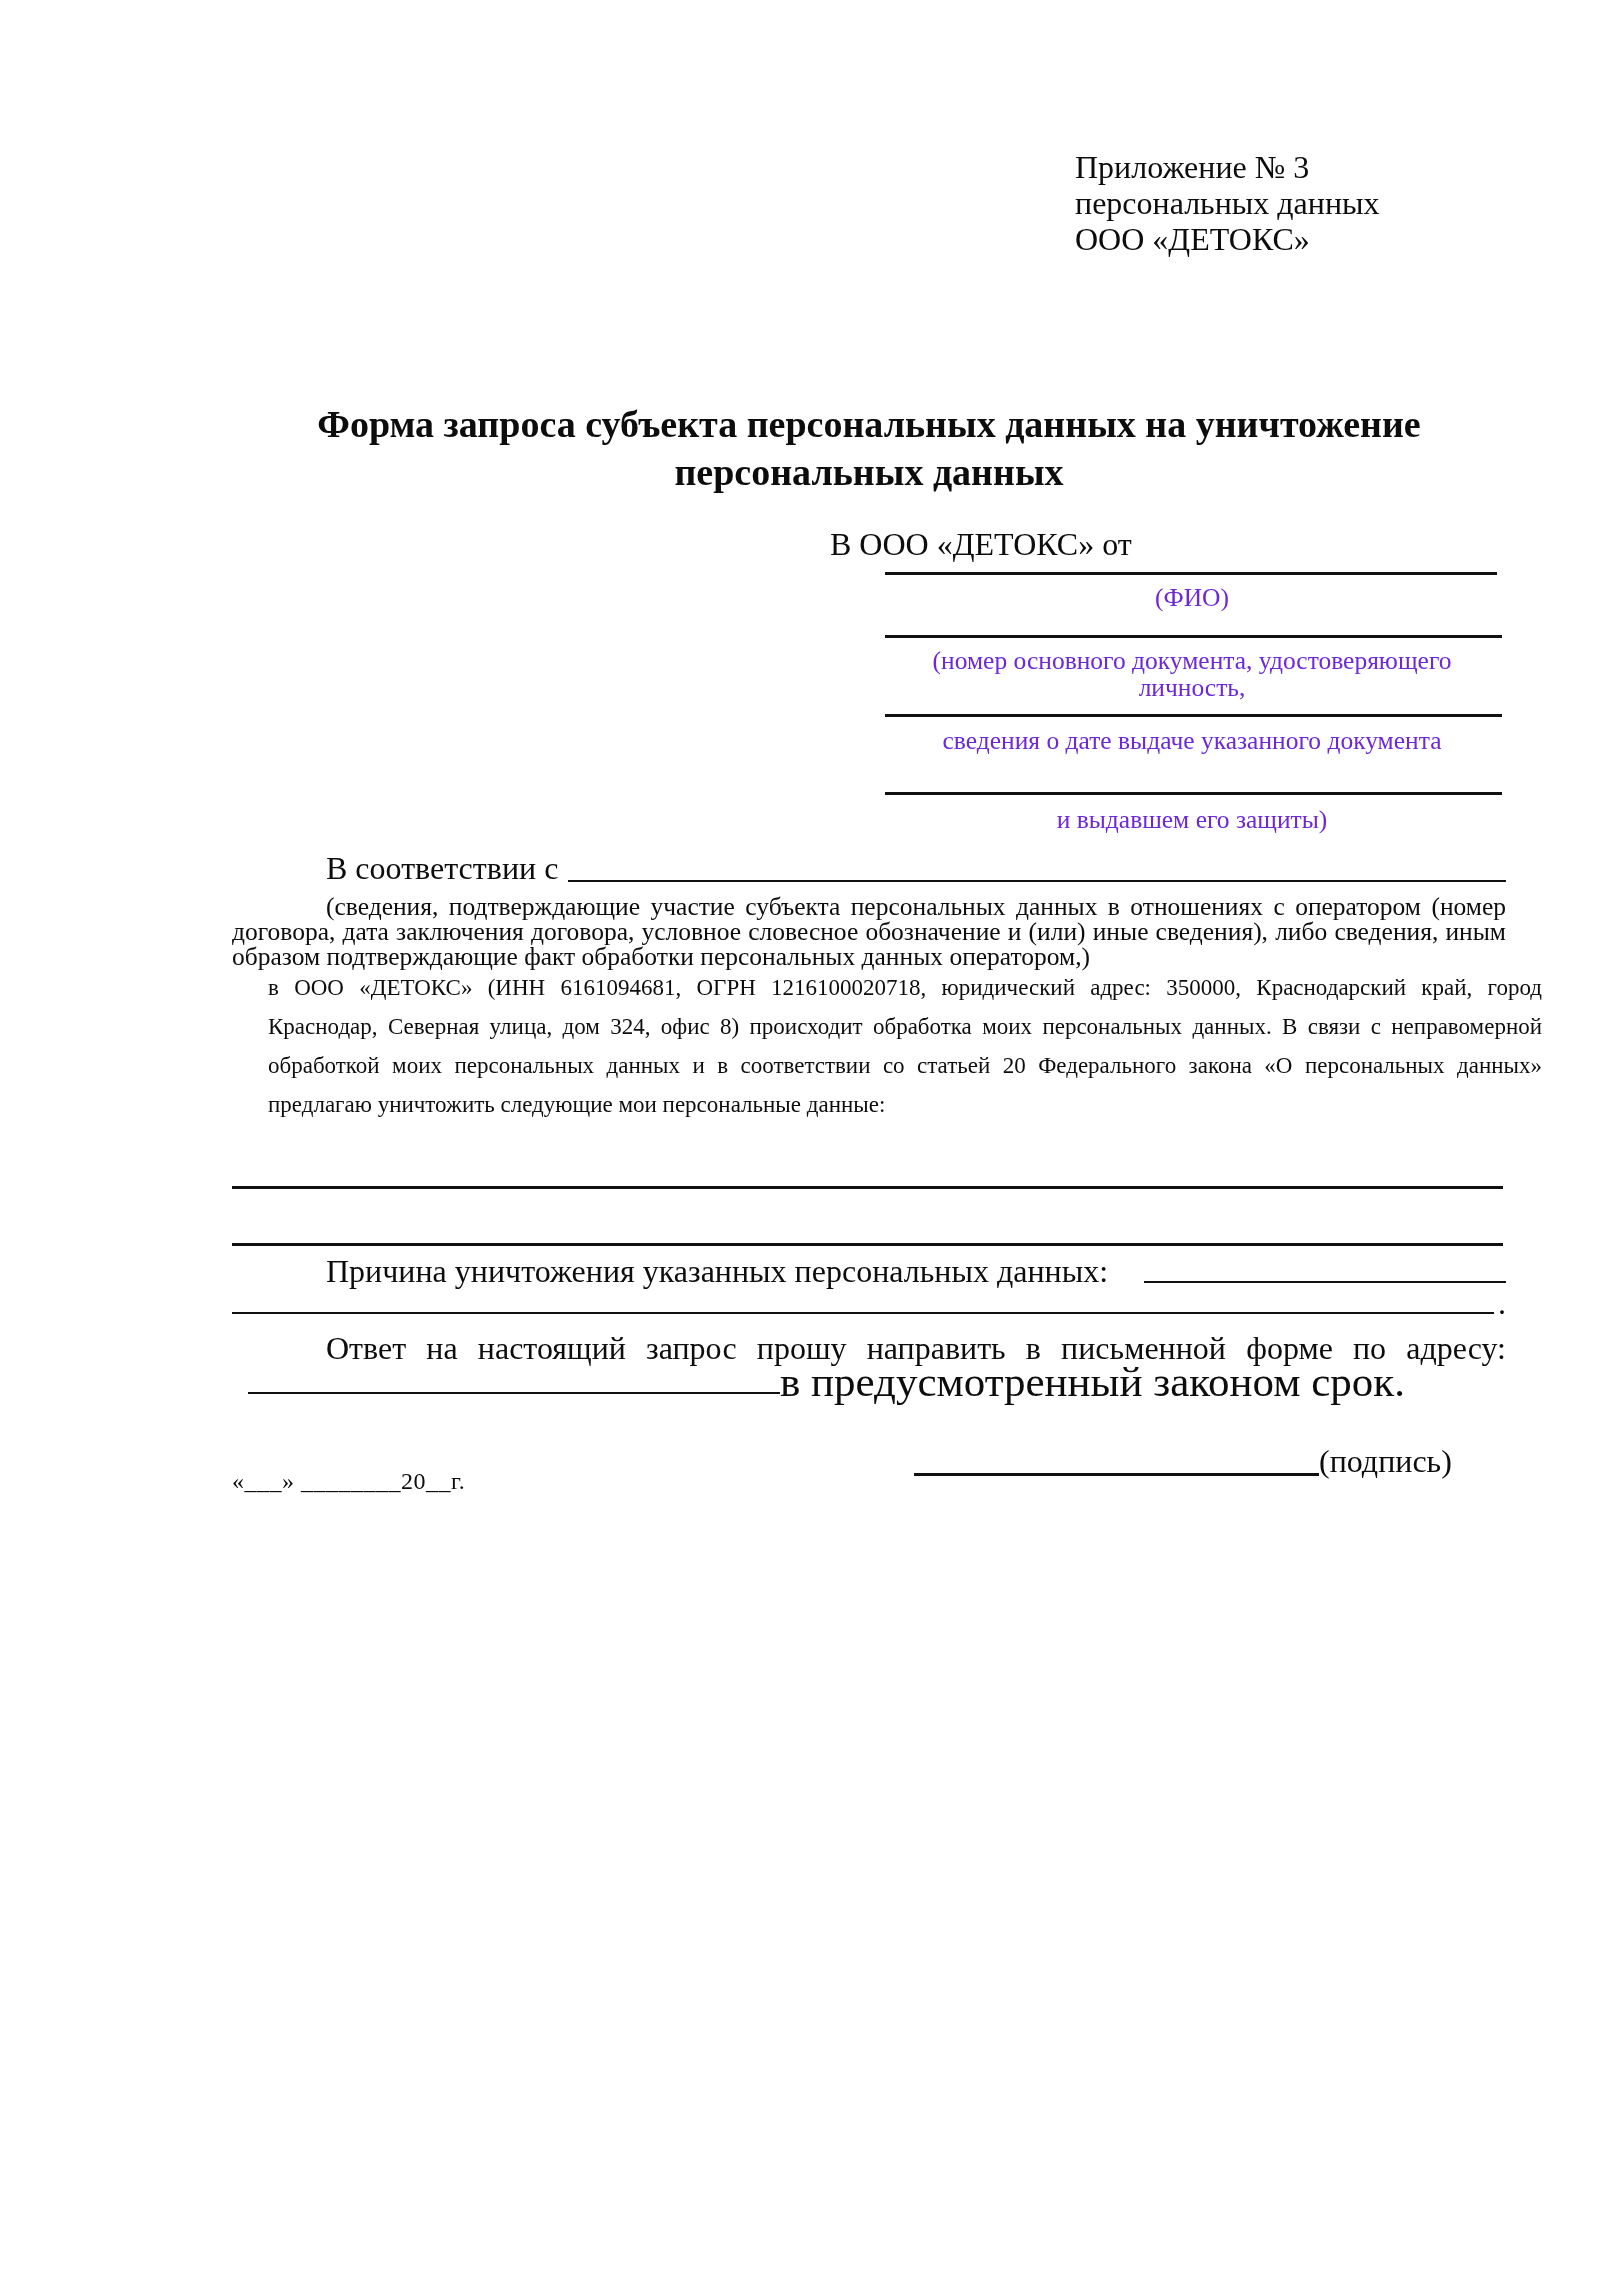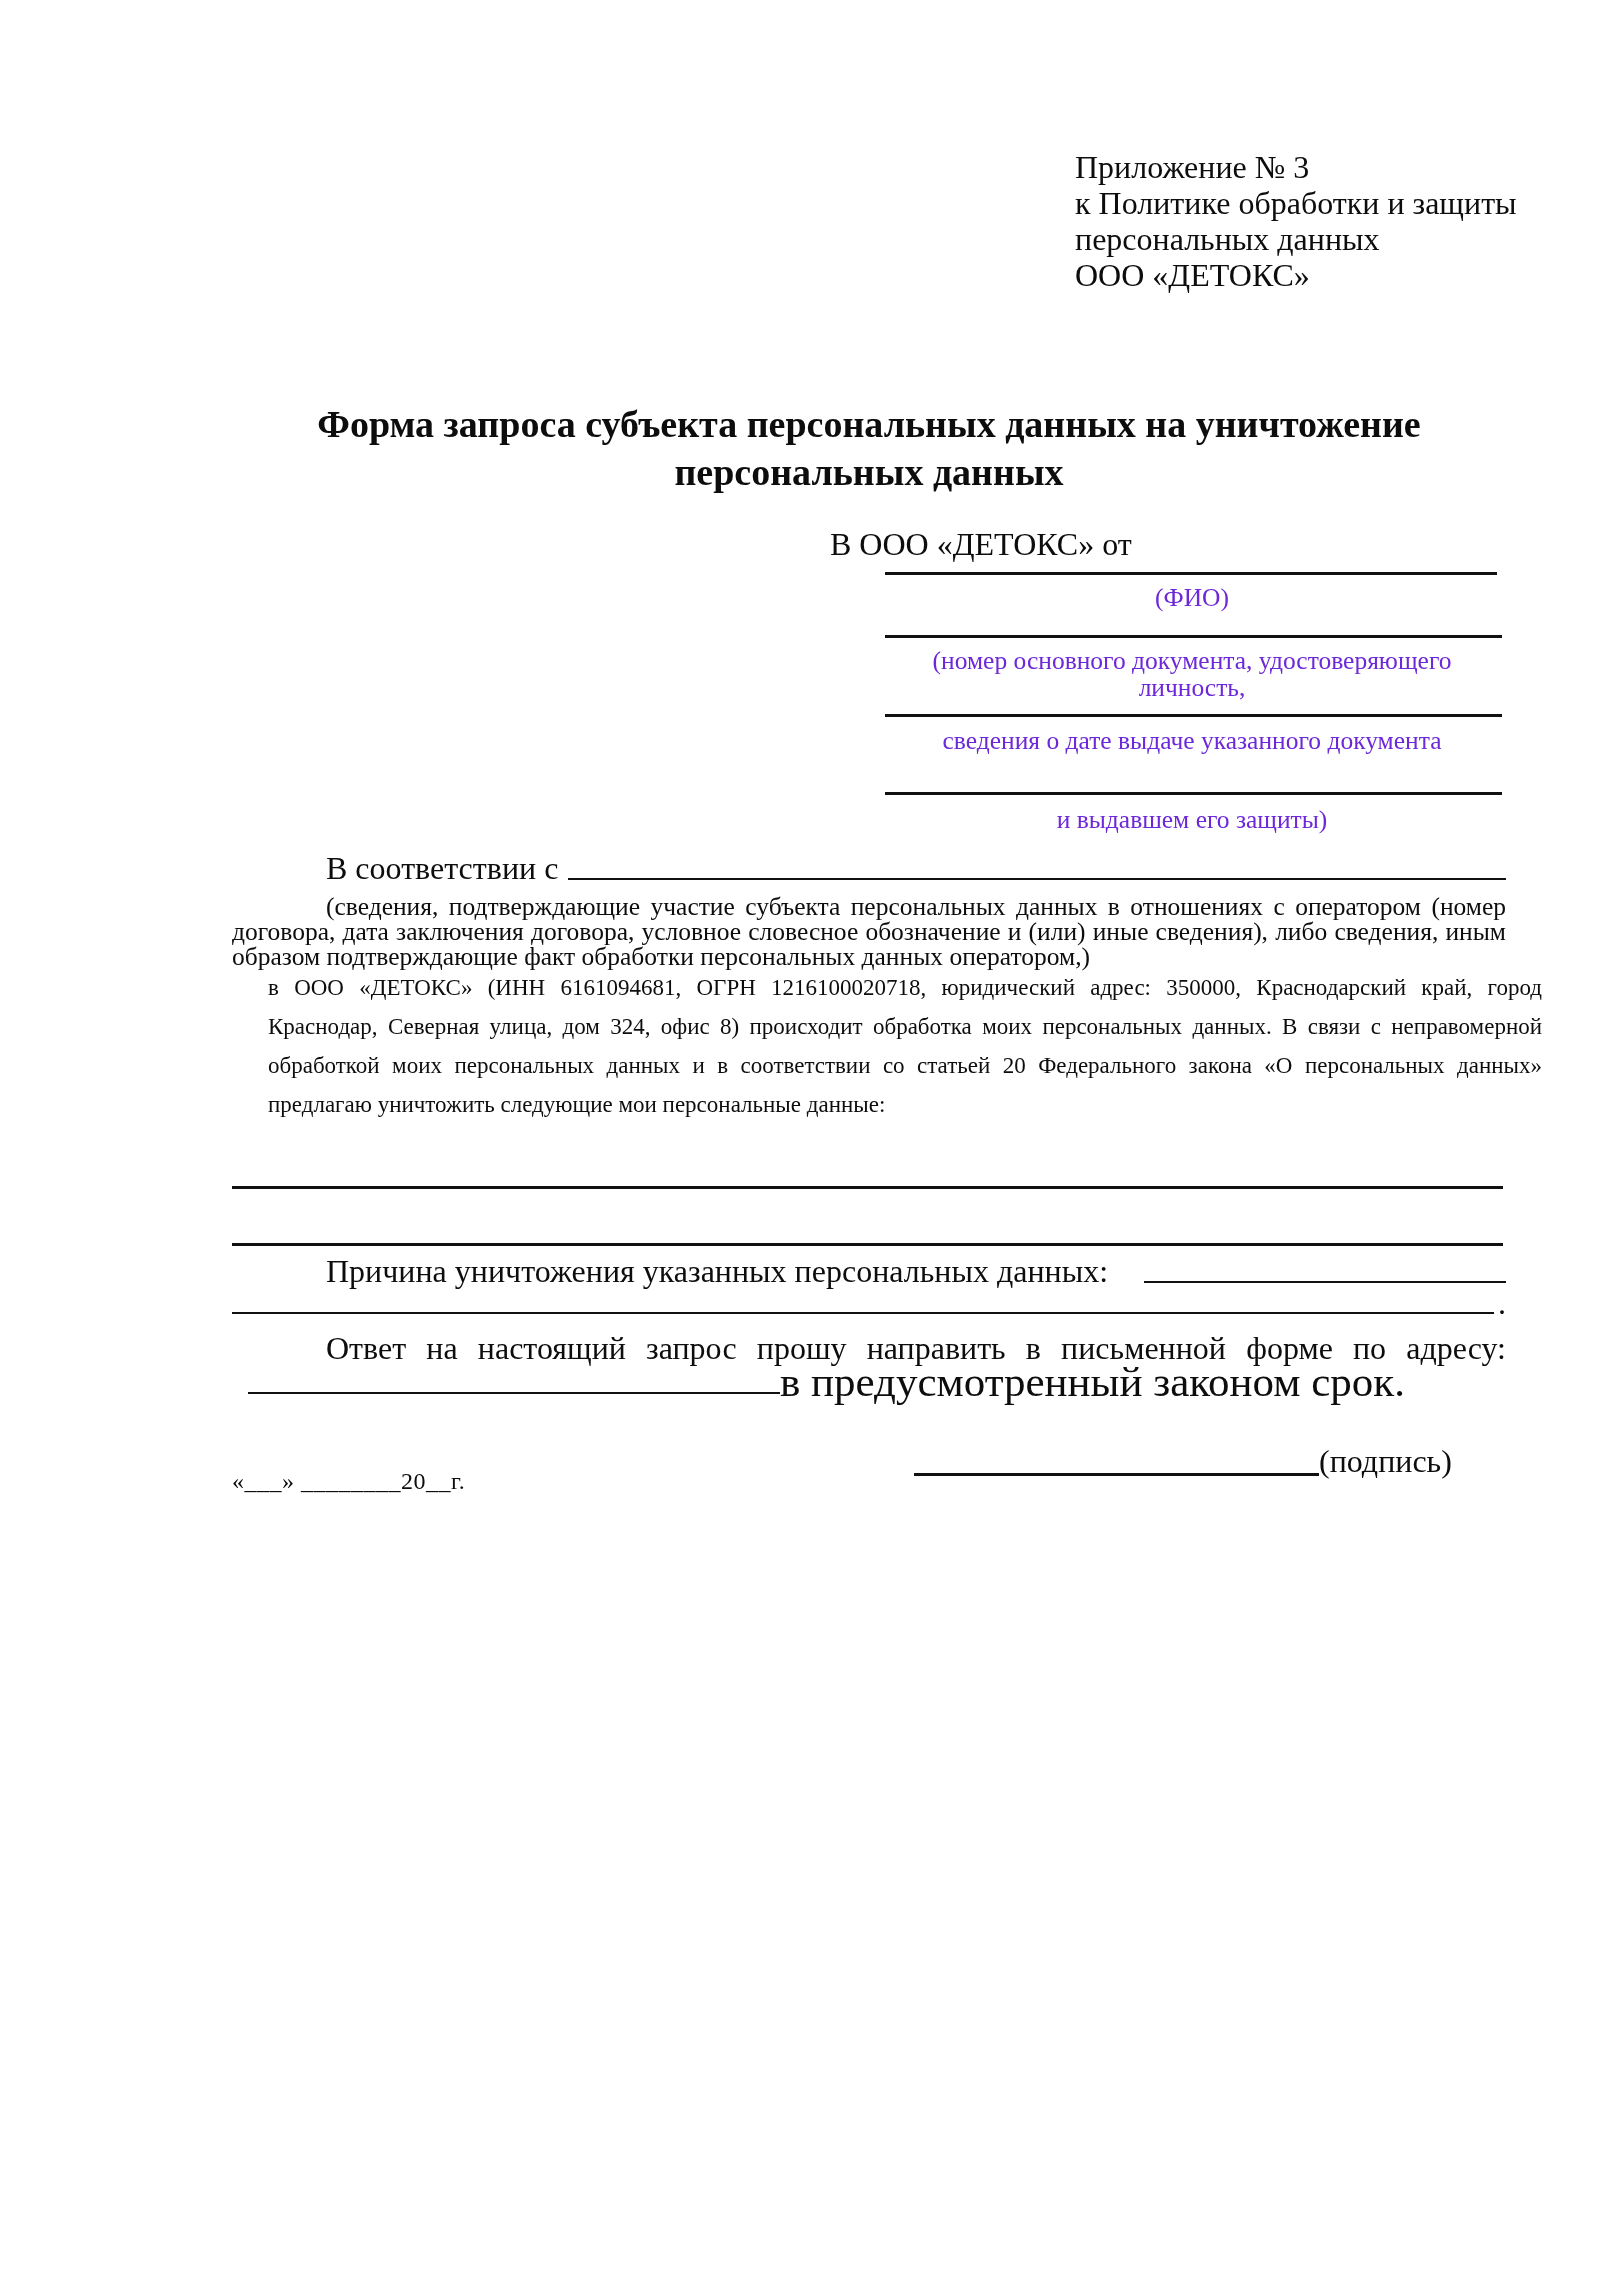--- a/index.html
+++ b/index.html
@@ -14,21 +14,21 @@
   .abs{position:absolute;}
   
   .appendix{left:1075px;top:149px;font-size:32px;line-height:36px;white-space:nowrap;}
   
   .title{left:232px;top:400px;width:1274px;text-align:center;font-weight:bold;font-size:38px;line-height:48px;}
   
   .to-line{left:830px;top:526px;font-size:32px;white-space:nowrap;}
   .fline{height:2.9px;background:#111;}
   .fcap{left:885px;width:614px;text-align:center;font-size:25.5px;line-height:27.4px;color:#6d28d9;}
   
-  .acc-row{left:232px;top:849px;width:1274px;display:flex;align-items:flex-start;font-size:32px;line-height:39px;}
+  .acc-row{left:232px;top:849px;width:1274px;display:flex;align-items:center;font-size:32px;line-height:39px;}
   .acc-lead{white-space:nowrap;padding-left:94px;padding-right:9.8px;}
   .flexline{flex:1;border-bottom:2.9px solid #111;margin-bottom:4.9px;height:29px;}
   .note{left:232px;top:894px;width:1274px;font-size:25.5px;line-height:25px;text-align:justify;text-indent:94px;}
   .body-par{left:232px;top:968px;width:1274px;font-size:23px;line-height:39px;text-align:justify;margin-left:36px;}
   .blank-line{left:232px;width:1271px;height:2.9px;background:#111;}
   .reason-row{left:232px;top:1255px;width:1274px;display:flex;align-items:flex-start;font-size:32px;line-height:33px;gap:28px;}
   .reason-label{white-space:nowrap;padding-left:94px;padding-right:7.8px;}
   .tail-row{left:232px;top:1288px;width:1274px;display:flex;align-items:flex-end;font-size:32px;line-height:29px;}
   .tail-period{padding-left:3.9px;}
   .response{left:232px;top:1329px;width:1274px;font-size:32px;line-height:39px;text-align:justify;text-align-last:justify;text-indent:94px;}
@@ -37,21 +37,20 @@
   .date-line{left:232px;top:1441px;font-size:24px;white-space:nowrap;letter-spacing:0.5px;margin-top:27px;}
   .sig-cap{left:1319px;top:1443px;font-size:32px;white-space:nowrap;}
 </style>
 </head>
 <body>
 
 <div class="page">
 
   <div class="abs appendix">
     <div>Приложение № 3</div>
-    <div>к Политике обработки и защиты</div>
     <div>персональных данных</div>
     <div>ООО «ДЕТОКС»</div>
   </div>
 
   <div class="abs title">
     <div>Форма запроса субъекта персональных данных на уничтожение</div>
     <div>персональных данных</div>
   </div>
 
   <div class="abs to-line">В ООО «ДЕТОКС» от</div>

